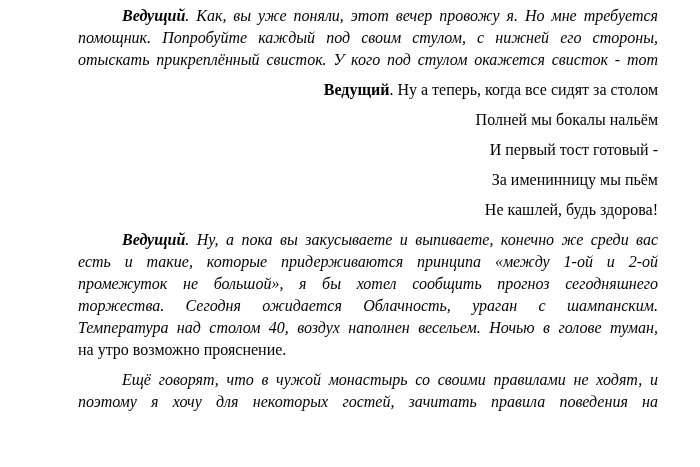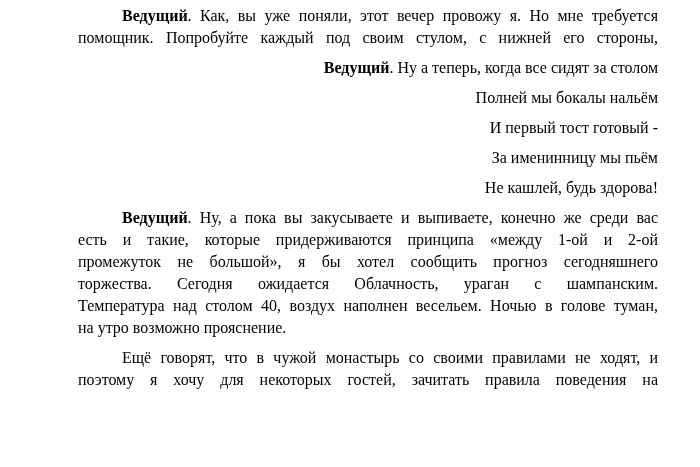--- a/index.html
+++ b/index.html
@@ -23,36 +23,38 @@
   }
   .para {
     margin: 0 0 8px 0;
   }
   .line {
     text-align: left;
   }
   .line.fill {
     text-align: justify;
     text-align-last: justify;
+    font-style: italic;
   }
   .line.first {
     text-indent: 44px;
     text-align: right;
   }
   b.lead {
     font-weight: bold;
   }
 </style>
 </head>
 <body>
 
 <div class="doc">
     <div class="para">
       <div class="line first fill"><b class="lead">Ведущий</b>. Как, вы уже поняли, этот вечер провожу я. Но мне требуется</div>
       <div class="line fill">помощник. Попробуйте каждый под своим стулом, с нижней его стороны,</div>
+      <div class="line fill">отыскать прикреплённый свисток. У кого под стулом окажется свисток - тот</div>
     </div>
     <div class="para">
       <div class="line first"><b class="lead">Ведущий</b>. Ну а теперь, когда все сидят за столом</div>
     </div>
     <div class="para">
       <div class="line first">Полней мы бокалы нальём</div>
     </div>
     <div class="para">
       <div class="line first">И первый тост готовый -</div>
     </div>

